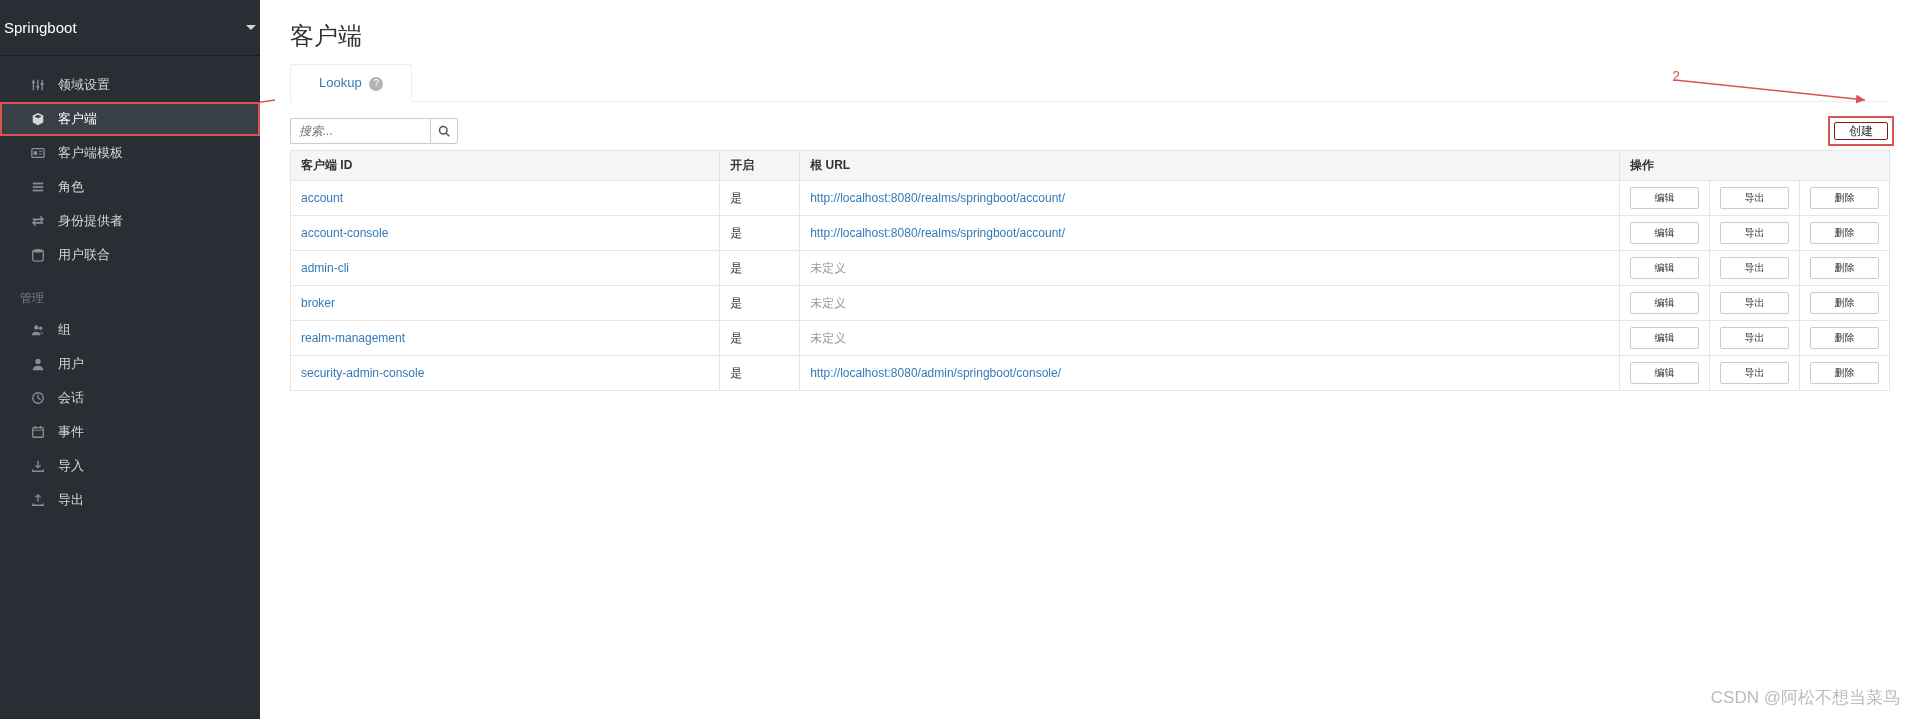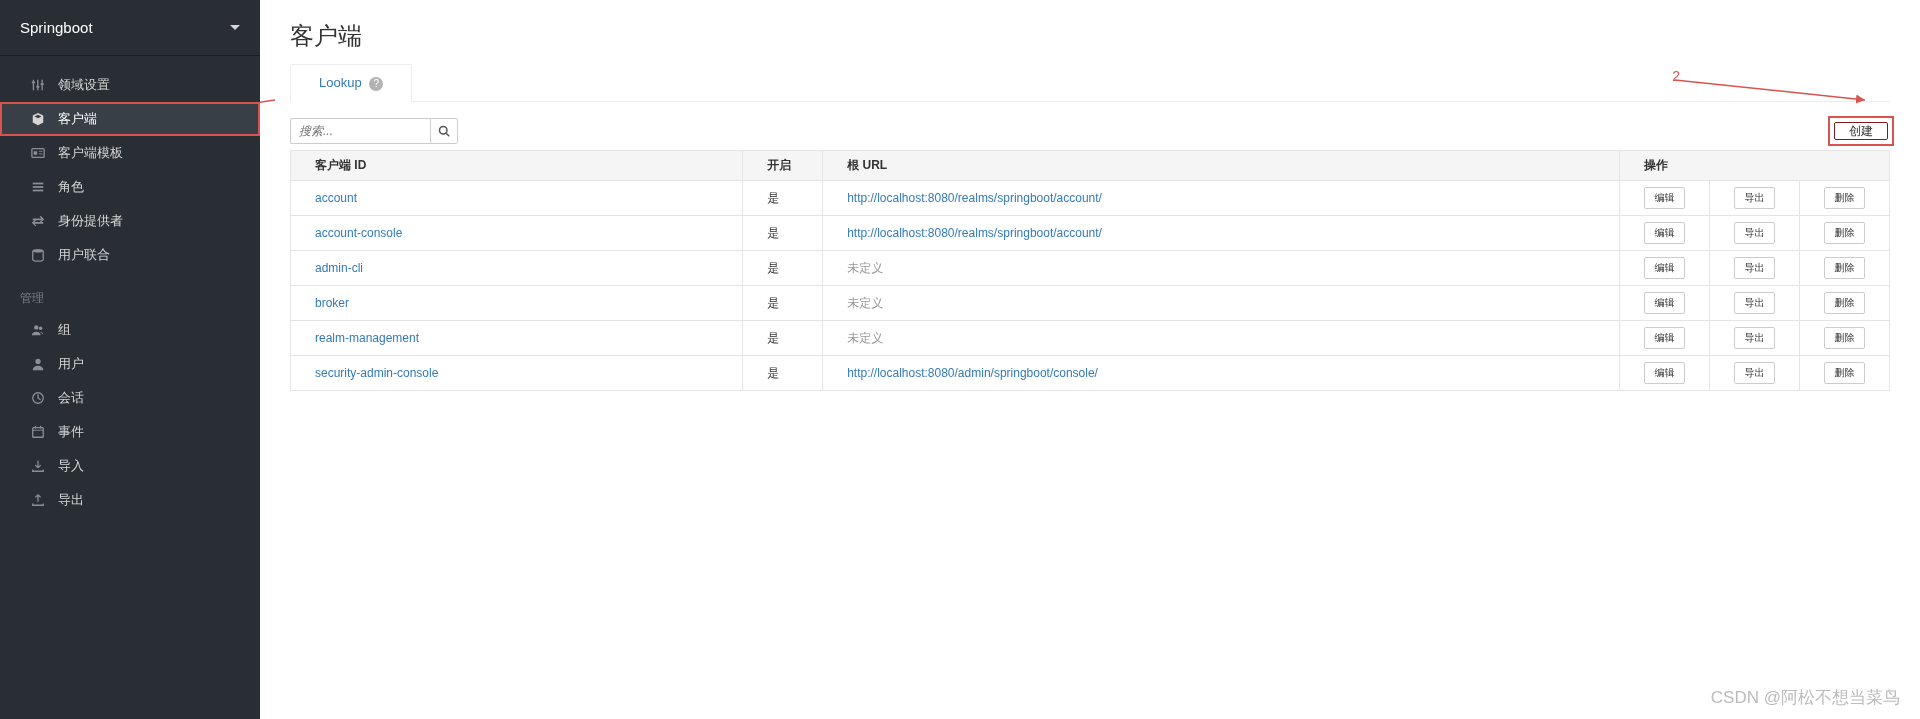--- a/index.html
+++ b/index.html
@@ -2,21 +2,21 @@
 <html><head>
   <meta charset="utf-8">
   <style>
     * { margin: 0; padding: 0; box-sizing: border-box; }
     body { font-family: "Helvetica Neue", Helvetica, Arial, sans-serif; font-size: 13px; color: #333; background: #fff; }
     
     .app { display: flex; height: 719px; width: 1920px; position: relative; }
     
     
     .sidebar { width: 260px; background: #292e34; color: #d6d6d6; display: flex; flex-direction: column; }
-    .realm-selector { height: 56px; display: flex; align-items: center; justify-content: space-between; padding: 0 20px; background: #292e34; border-bottom: 1px solid #1a1d22; }
+    .realm-selector { height: 56px; display: flex; align-items: center; justify-content: space-between; padding: 0 4px; background: #292e34; border-bottom: 1px solid #1a1d22; }
     .realm-selector span { color: #fff; font-size: 15px; }
     .chevron-down { width: 0; height: 0; border-left: 5px solid transparent; border-right: 5px solid transparent; border-top: 5px solid #d6d6d6; }
     
     .nav-section { padding-top: 12px; }
     .nav-section-title { padding: 6px 20px; color: #7a7e85; font-size: 12px; }
     .nav-item { display: flex; align-items: center; padding: 8px 20px 8px 30px; color: #d6d6d6; cursor: pointer; font-size: 13px; gap: 12px; }
     .nav-item.active { background: #383f47; color: #fff; }
     .nav-item.highlight-box { outline: 2px solid #d9534f; outline-offset: -2px; }
     .nav-icon { width: 16px; height: 16px; display: inline-flex; align-items: center; justify-content: center; color: #8b8e94; flex-shrink: 0; }
     .nav-item.active .nav-icon { color: #d6d6d6; }
@@ -31,21 +31,21 @@
     .tab .help-icon { display: inline-block; width: 14px; height: 14px; border-radius: 50%; background: #b3b3b3; color: #fff; font-size: 10px; text-align: center; line-height: 14px; margin-left: 4px; }
     
     .toolbar { display: flex; justify-content: space-between; align-items: center; margin-bottom: 0; }
     .search-group { display: flex; }
     .search-input { width: 140px; height: 26px; padding: 3px 8px; border: 1px solid #ccc; border-right: none; font-size: 12px; color: #555; border-top-left-radius: 2px; border-bottom-left-radius: 2px; font-style: italic; }
     .search-btn { width: 28px; height: 26px; border: 1px solid #ccc; background: #fff; cursor: pointer; border-top-right-radius: 2px; border-bottom-right-radius: 2px; display: flex; align-items: center; justify-content: center; }
     .create-btn { height: 18px; padding: 0 14px; border: 1px solid #7f1d1d; background: #fff; cursor: pointer; font-size: 12px; border-radius: 2px; color: #333; text-align: right; }
     .create-highlight { outline: 2px solid #d9534f; outline-offset: 2px; padding: 2px; display: inline-block; }
     
     table { width: 100%; border-collapse: collapse; font-size: 12px; margin-top: 6px; }
-    th, td { text-align: left; padding: 6px 24px; border: 1px solid #e5e5e5; margin-top: 36px; }
+    th, td { text-align: left; padding: 6px 10px; border: 1px solid #e5e5e5; margin-top: 36px; }
     th { background: #f5f5f5; font-weight: 600; color: #333; }
     td a { color: #337ab7; text-decoration: none; cursor: pointer; }
     .col-enabled { width: 80px; }
     .col-actions { width: 270px; }
     .action-cell { text-align: center; width: 90px; }
     .action-btn { display: inline-block; width: 100%; padding: 3px 0; border: 1px solid #ccc; background: #fff; cursor: pointer; font-size: 10px; color: #333; border-radius: 2px; }
     .muted { color: #999; }
     
     
     .anno { position: absolute; color: #d9534f; font-size: 14px; font-weight: 400; pointer-events: none; z-index: 100; }

